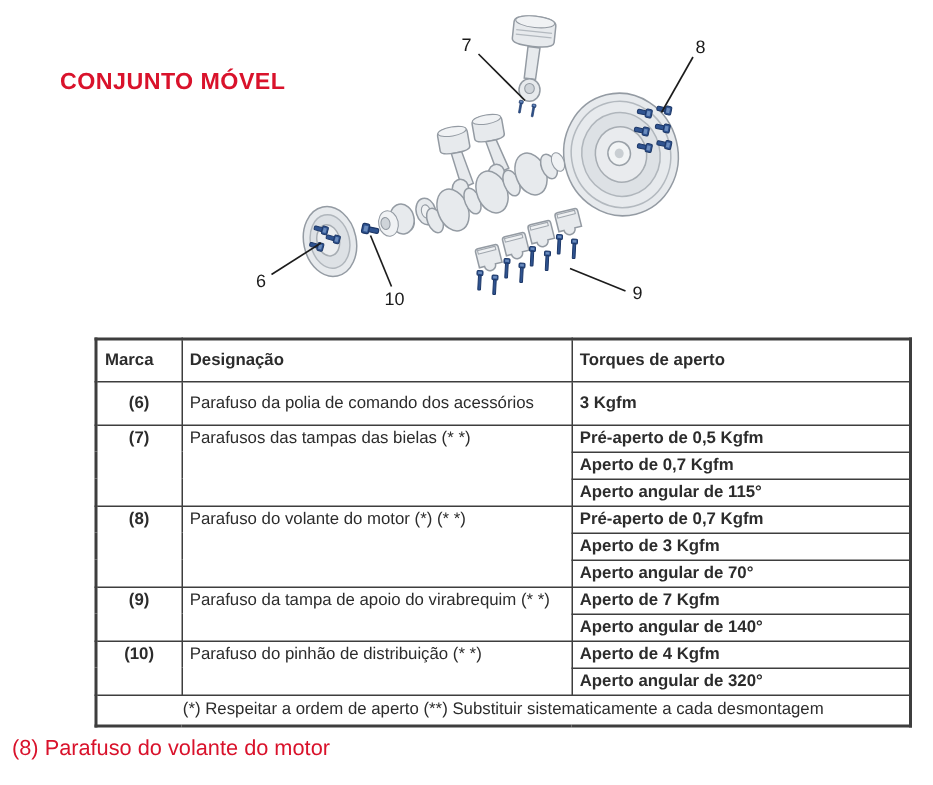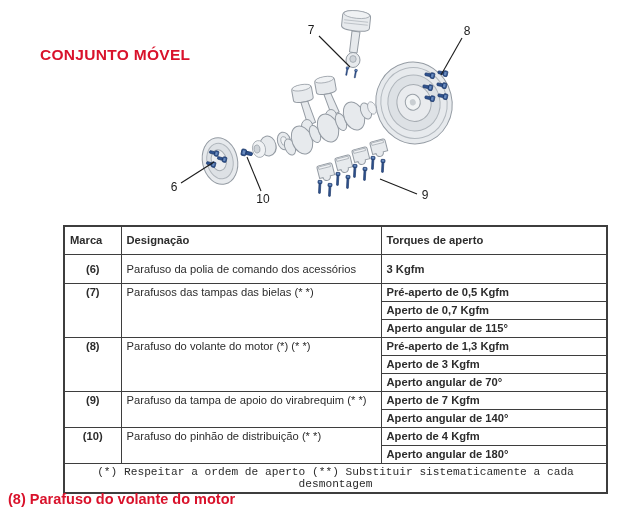--- a/index.html
+++ b/index.html
@@ -41,25 +41,25 @@
     overflow:hidden;
   }
   table.torques thead tr{height:28px;}
   table.torques th{font-weight:bold;text-align:left;vertical-align:middle;}
   tr.r-lg{height:29px;}
   tr.r-sm{height:18px;}
   tr.r-ft{height:21px;}
   td.marca{text-align:center;font-weight:bold;vertical-align:middle;}
   td.vt{vertical-align:top;padding-top:3px;}
   td.torq{text-align:left;vertical-align:middle;font-weight:bold;}
-  td.foot{text-align:center;vertical-align:middle;font-weight:normal;font-family:Liberation Mono, monospace;}
+  td.foot{text-align:center;vertical-align:middle;font-weight:normal;}
 
   .caption{
     position:absolute;left:8px;top:491px;
-    font-size:14.5px;font-weight:bold;
+    font-size:14.5px;font-weight:normal;
     color:var(--accent-red,#d9122b);
   }
 </style>
 </head>
 <body>
 
 <div class="page">
 
   <svg class="diagram" width="622" height="222" viewBox="0 0 622 222">
     <defs>
@@ -219,21 +219,21 @@
         <tr class="r-sm">
           <td class="torq">Aperto de 0,7 Kgfm</td>
         </tr>
         <tr class="r-sm">
           <td class="torq">Aperto angular de 115°</td>
         </tr>
 
         <tr class="r-sm">
           <td class="marca vt" rowspan="3">(8)</td>
           <td class="vt" rowspan="3">Parafuso do volante do motor (*) (* *)</td>
-          <td class="torq">Pré-aperto de 1,3 Kgfm</td>
+          <td class="torq">Pré-aperto de 0,7 Kgfm</td>
         </tr>
         <tr class="r-sm">
           <td class="torq">Aperto de 3 Kgfm</td>
         </tr>
         <tr class="r-sm">
           <td class="torq">Aperto angular de 70°</td>
         </tr>
 
         <tr class="r-sm">
           <td class="marca vt" rowspan="2">(9)</td>
@@ -243,21 +243,21 @@
         <tr class="r-sm">
           <td class="torq">Aperto angular de 140°</td>
         </tr>
 
         <tr class="r-sm">
           <td class="marca vt" rowspan="2">(10)</td>
           <td class="vt" rowspan="2">Parafuso do pinhão de distribuição (* *)</td>
           <td class="torq">Aperto de 4 Kgfm</td>
         </tr>
         <tr class="r-sm">
-          <td class="torq">Aperto angular de 180°</td>
+          <td class="torq">Aperto angular de 320°</td>
         </tr>
 
         <tr class="r-ft">
           <td class="foot" colspan="3">(*) Respeitar a ordem de aperto (**) Substituir sistematicamente a cada desmontagem</td>
         </tr>
       </tbody>
     </table>
   </div>
 
   <div class="caption">(8) Parafuso do volante do motor</div>

